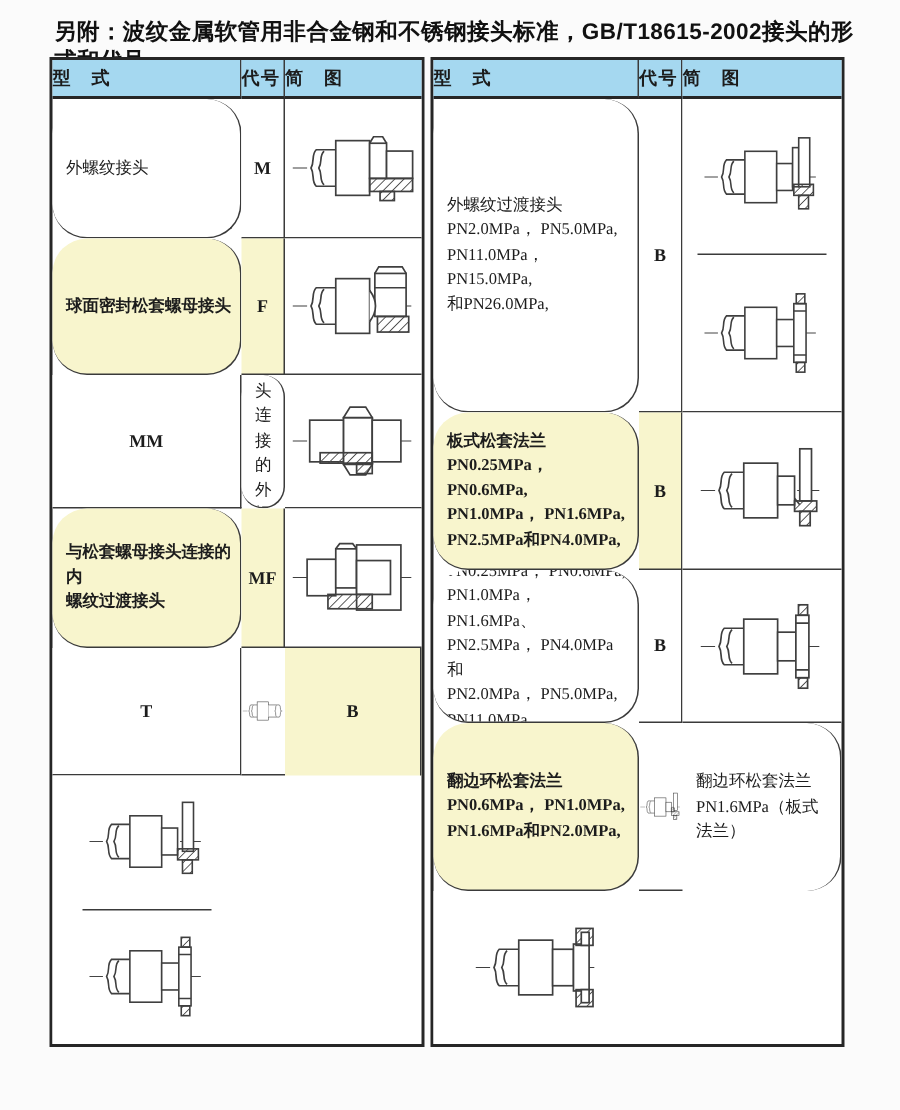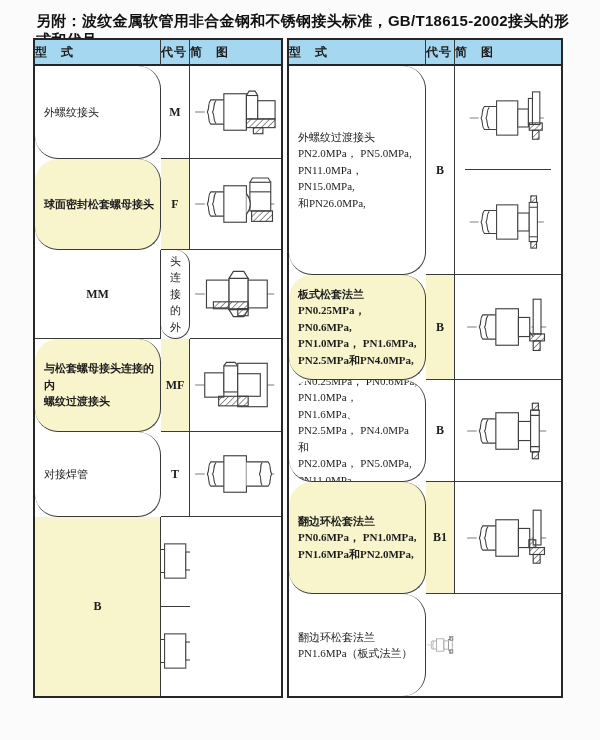--- a/index.html
+++ b/index.html
@@ -160,23 +160,20 @@
       <use href="#cline"></use>
       <rect x="14" y="24" width="22" height="28" fill="#fff"></rect>
       <rect x="36" y="16" width="16" height="30" fill="#fff"></rect>
       <path d="M36,16 l3,-4 h10 l3,4"></path>
       <rect x="52" y="13" width="34" height="50" fill="#fff"></rect>
       <rect x="52" y="25" width="26" height="26" fill="#fff"></rect>
       <rect x="30" y="51" width="34" height="11" fill="url(#hatch)"></rect>
     </svg>
   </div>
 
-  <div class="c type">
-      <span class="txt">对接焊管</span>
-    </div>
   <div class="c code">
       <span>T</span>
     </div>
   <div class="c diag-cell last-col">
     <svg class="diag" viewBox="0 0 100 76">
       <use href="#base"></use>
       <path d="M62,24 H87 C91,28 88,33 91,38 C88,43 91,48 87,52 H62" fill="#fff"></path>
       <path d="M80,25 C77,29 80,33 77,38 C80,43 77,47 80,51"></path>
     </svg>
   </div>
@@ -290,23 +287,20 @@
       <rect x="78" y="62" width="7" height="8" fill="url(#hatch)"></rect>
       <path d="M76,20 h10 M76,56 h10"></path>
     </svg>
   </div>
 
   <div class="c type hl">
       <span class="txt">翻边环松套法兰
 PN0.6MPa， PN1.0MPa,
 PN1.6MPa和PN2.0MPa,</span>
     </div>
-  <div class="c code hl">
-      <span>B1</span>
-    </div>
   <div class="c diag-cell last-col">
     <svg class="diag" viewBox="0 0 100 76">
       <use href="#base"></use>
       <rect x="62" y="27" width="13" height="22" fill="#fff"></rect>
       <rect x="79" y="6" width="9" height="40" fill="#fff"></rect>
       <rect x="74" y="40" width="8" height="9" fill="url(#hatch)"></rect>
       <rect x="75" y="49" width="17" height="8" fill="url(#hatch)"></rect>
       <rect x="79" y="57" width="8" height="10" fill="url(#hatch)"></rect>
     </svg>
   </div>

